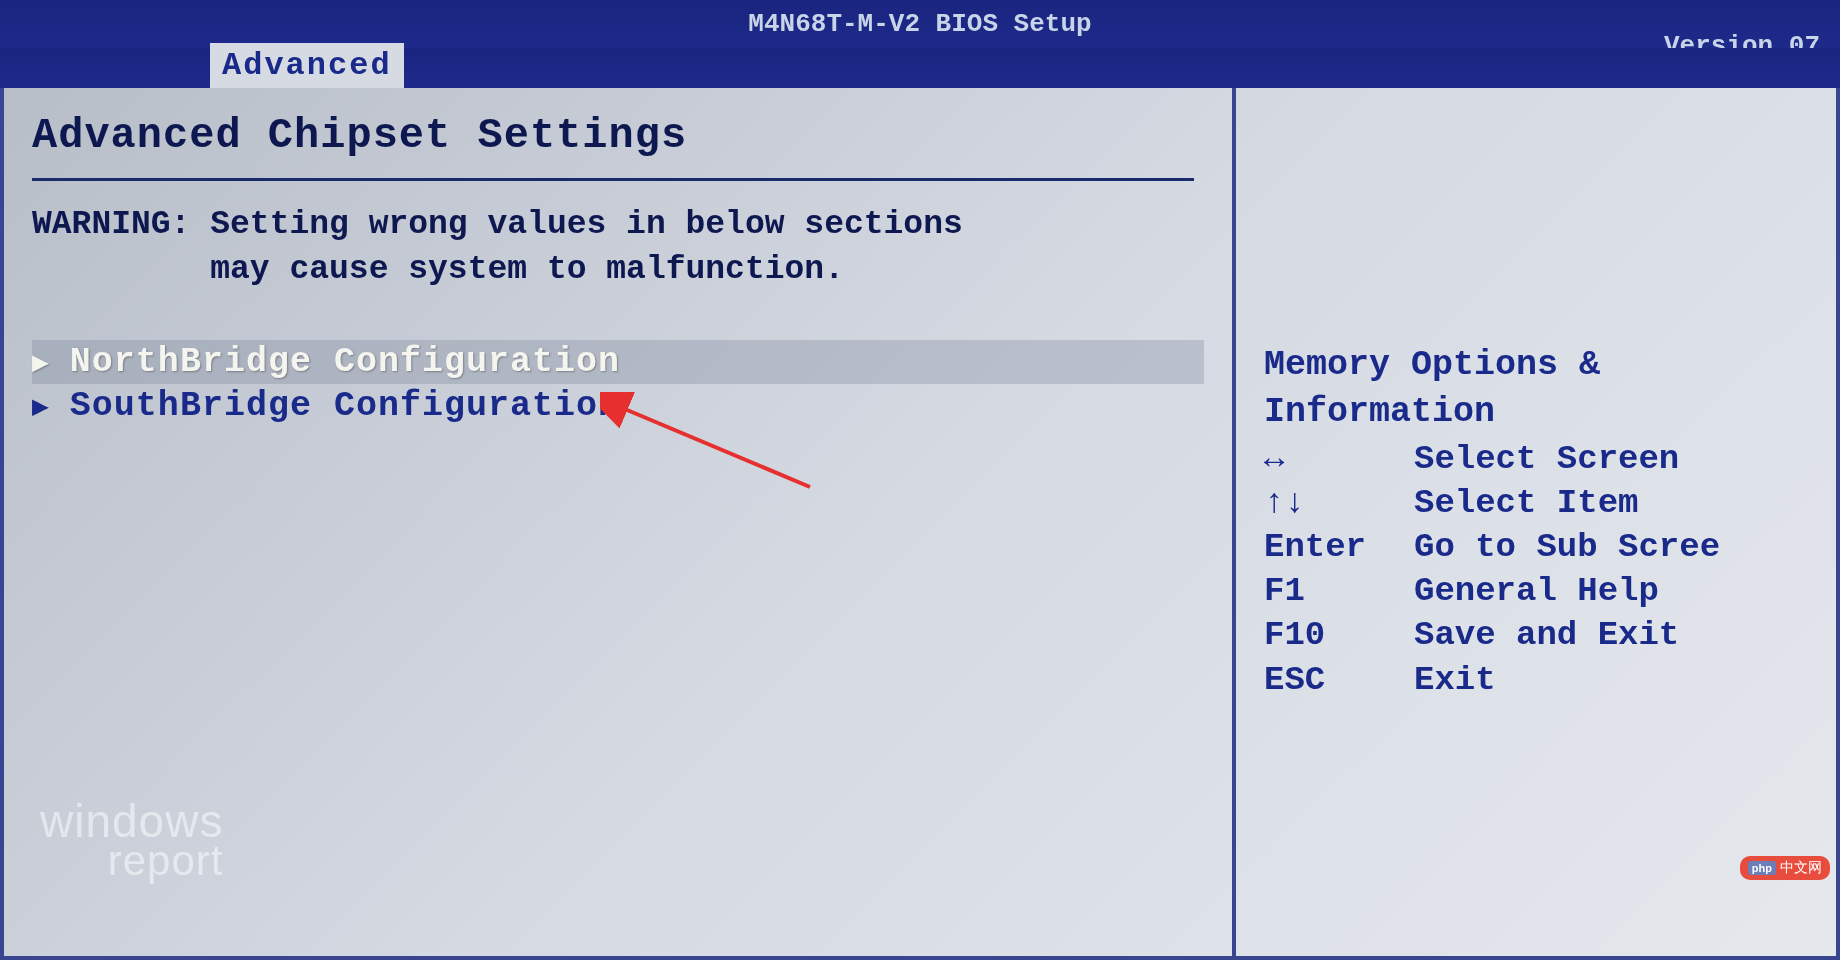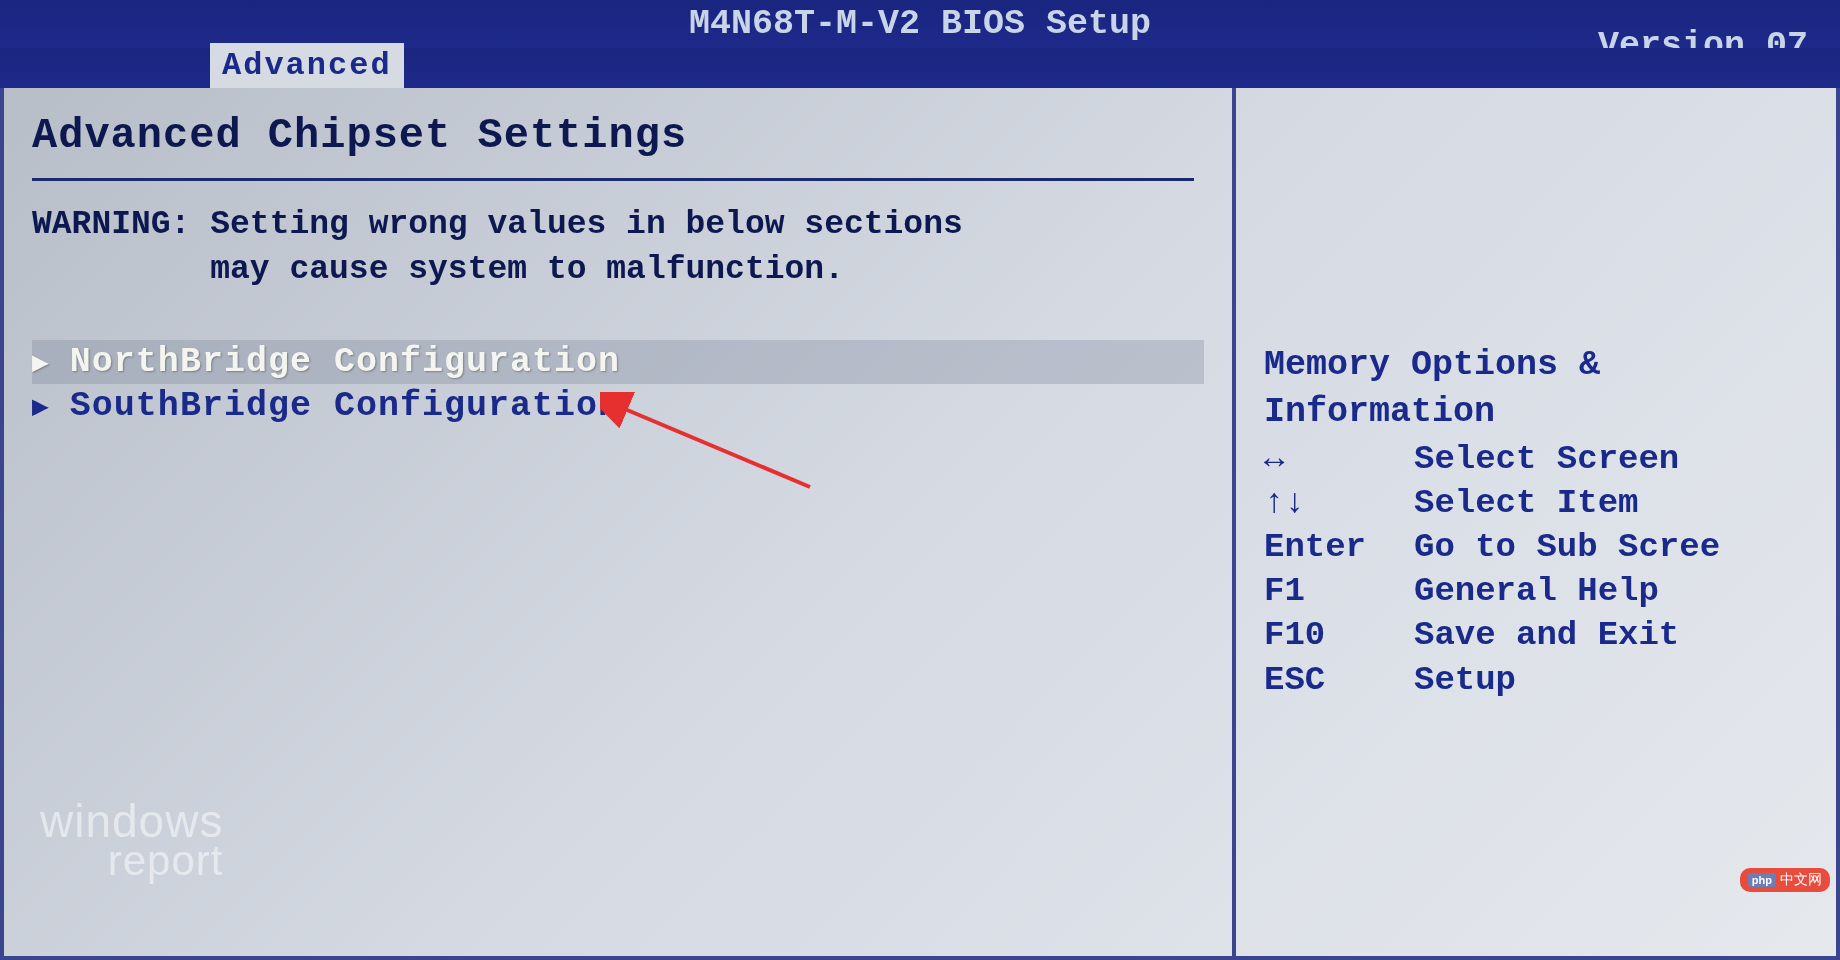--- a/index.html
+++ b/index.html
@@ -18,25 +18,25 @@
     }
     .bios-container {
       width: 100%;
       height: 100%;
       display: flex;
       flex-direction: column;
     }
     .header {
       background: linear-gradient(to bottom, #1a2580 0%, #1e2a8a 100%);
       color: #c8d4e8;
-      padding: 4px 32px;
+      padding: 4px 20px;
       display: flex;
       justify-content: space-between;
       align-items: center;
-      font-size: 35px;
+      font-size: 26px;
       height: 48px;
     }
     .header-center {
       position: absolute;
       left: 50%;
       transform: translateX(-50%);
     }
     .header-right {
       margin-left: auto;
       margin-top: 44px;
@@ -153,21 +153,21 @@
     }
     .watermark-left .w2 {
       font-size: 42px;
       font-weight: 300;
       margin-left: 60px;
       text-align: right;
     }
     .watermark-right {
       position: absolute;
       right: 10px;
-      bottom: 68px;
+      bottom: 80px;
       padding-left: 11px;
     }
     .watermark-badge {
       background: #e84c3d;
       color: white;
       font-family: Arial, sans-serif;
       font-size: 14px;
       padding: 3px 8px;
       border-radius: 10px;
       font-weight: normal;
@@ -240,21 +240,21 @@
         <div class="key-row">
           <span class="key-label">F1</span>
           <span>General Help</span>
         </div>
         <div class="key-row">
           <span class="key-label">F10</span>
           <span>Save and Exit</span>
         </div>
         <div class="key-row">
           <span class="key-label">ESC</span>
-          <span>Setup</span>
+          <span>Exit</span>
         </div>
       </div>
     </div>
   </div>
 </div>
 
 <svg class="annotation-arrow" width="240" height="120">
   <defs>
     <marker id="arrowhead" markerWidth="12" markerHeight="10" refX="2" refY="5" orient="auto">
       <polygon points="0 0, 12 5, 0 10" fill="#e63030"></polygon>

